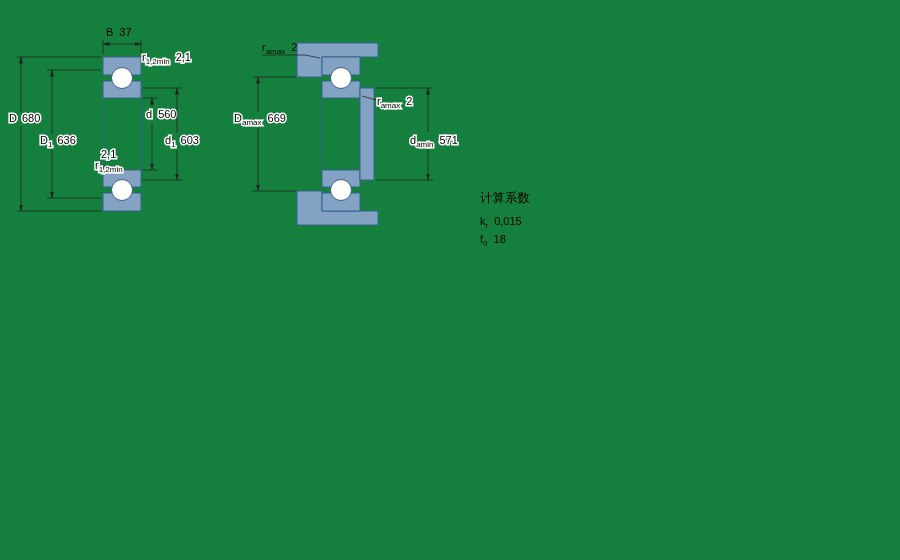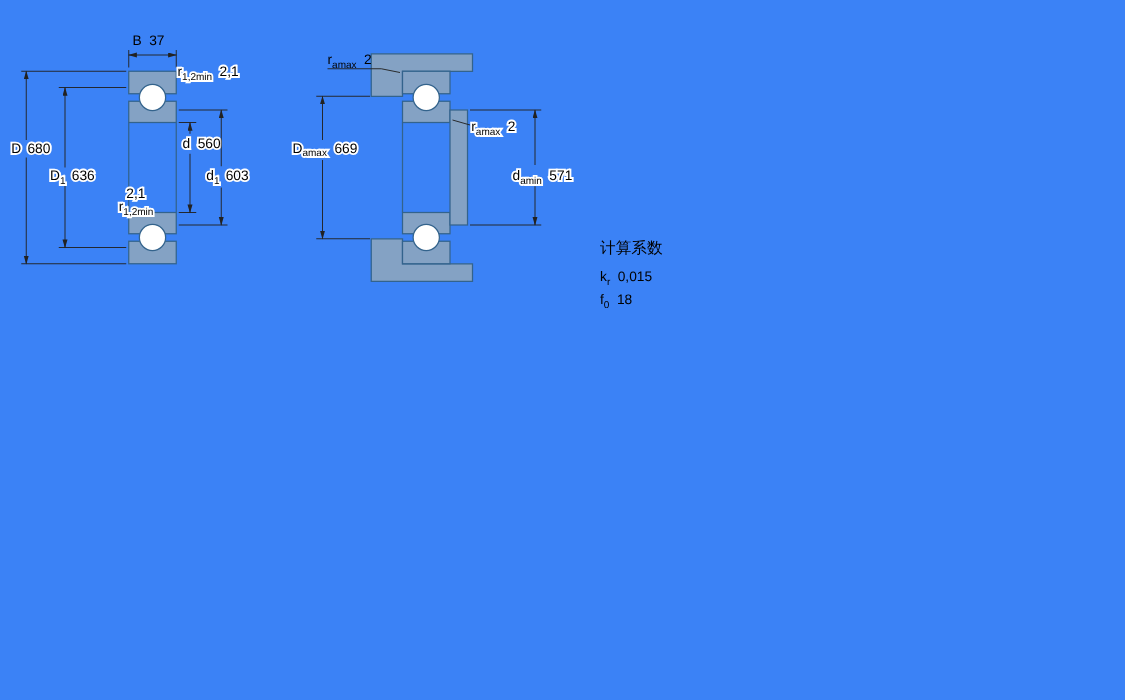--- a/index.html
+++ b/index.html
@@ -1,16 +1,16 @@
 <!DOCTYPE html>
 <html><head>
 <meta charset="utf-8">
 <style>
   html,body { margin:0; padding:0; background:#fff; }
-  .page { position:relative; width:900px; height:560px; background:#3b82f6; overflow:hidden; }
+  .page { position:relative; width:900px; height:560px; background:#15803d; overflow:hidden; }
   svg text { font-family:"Liberation Sans","DejaVu Sans",sans-serif; font-size:11px; fill:#000; }
   .sub { font-size:8px; }
   .cjk { font-size:12.5px; }
   .steel { stroke-width:1; }
   .ball  { fill:#ffffff; stroke-width:1; }
   .edge  { stroke-width:1; fill:none; }
   .dim, .ext, .leader { stroke:#222; stroke-width:0.75; fill:none; }
   .halo { paint-order:stroke; stroke:#fff; stroke-width:3px; }
 </style>
 </head>

